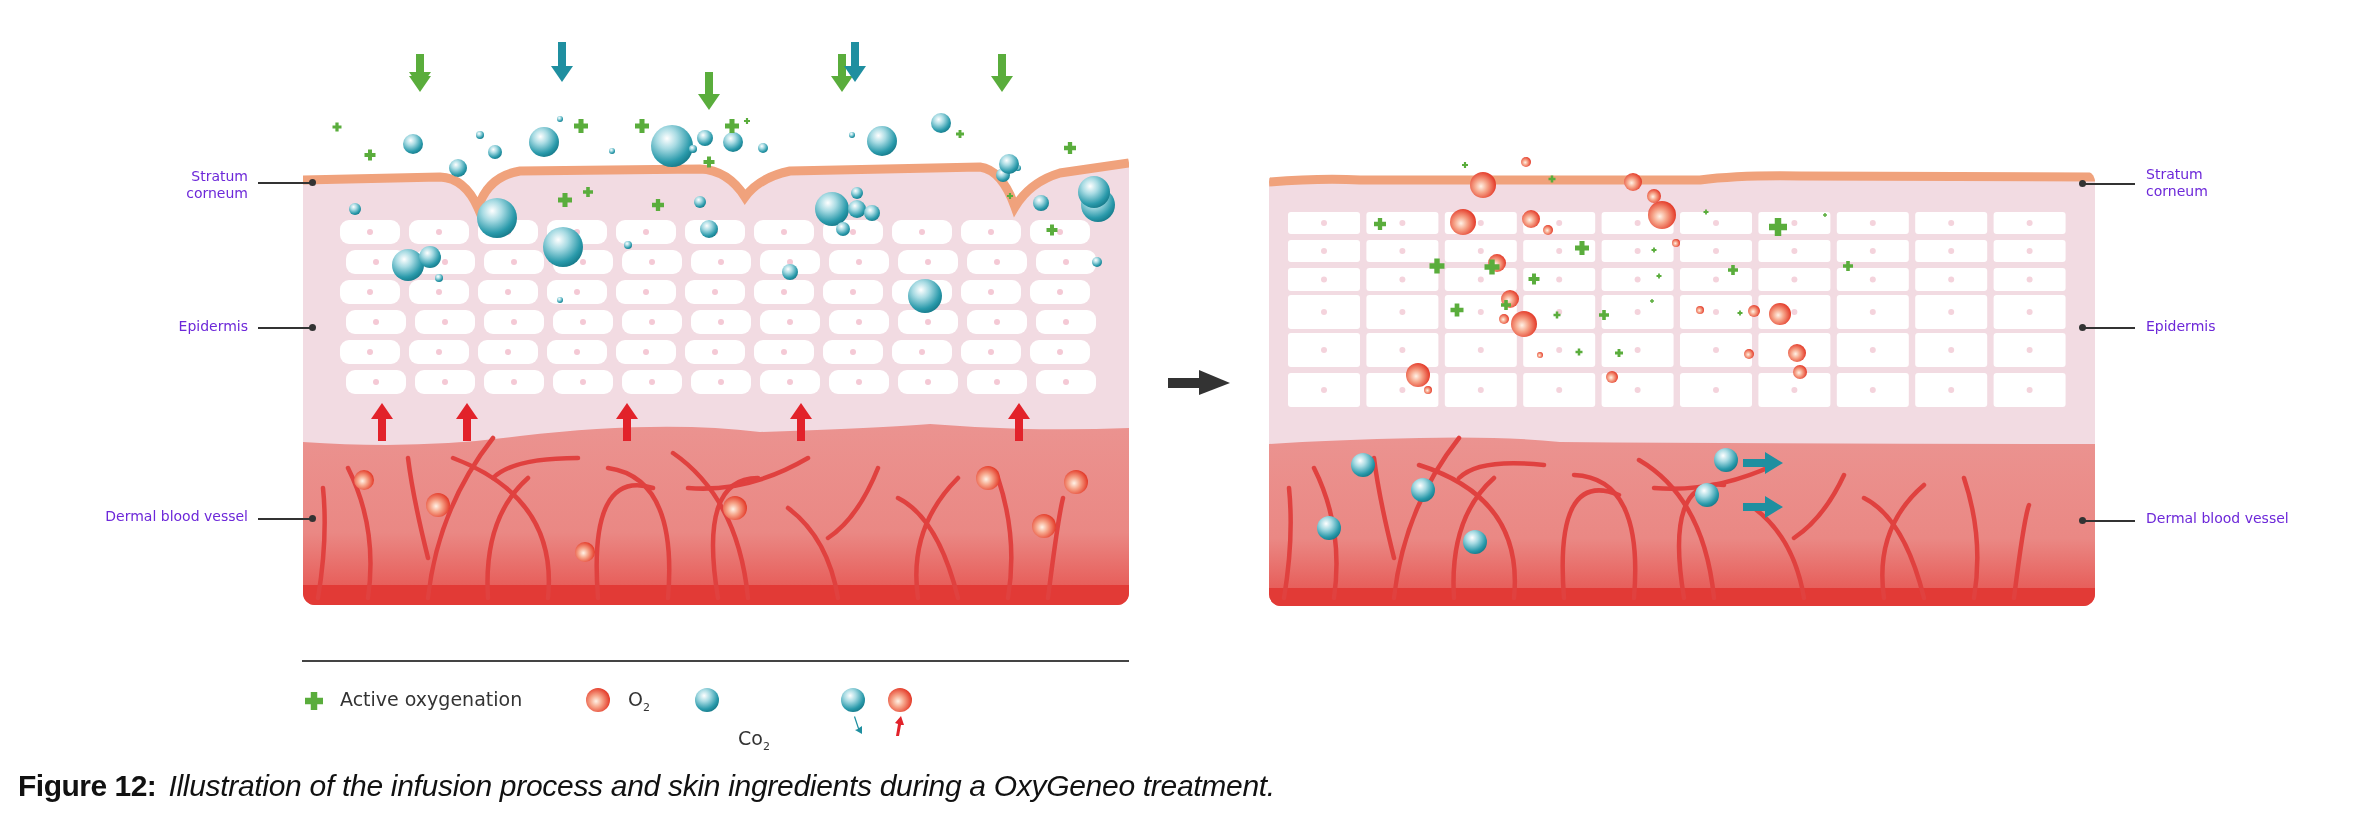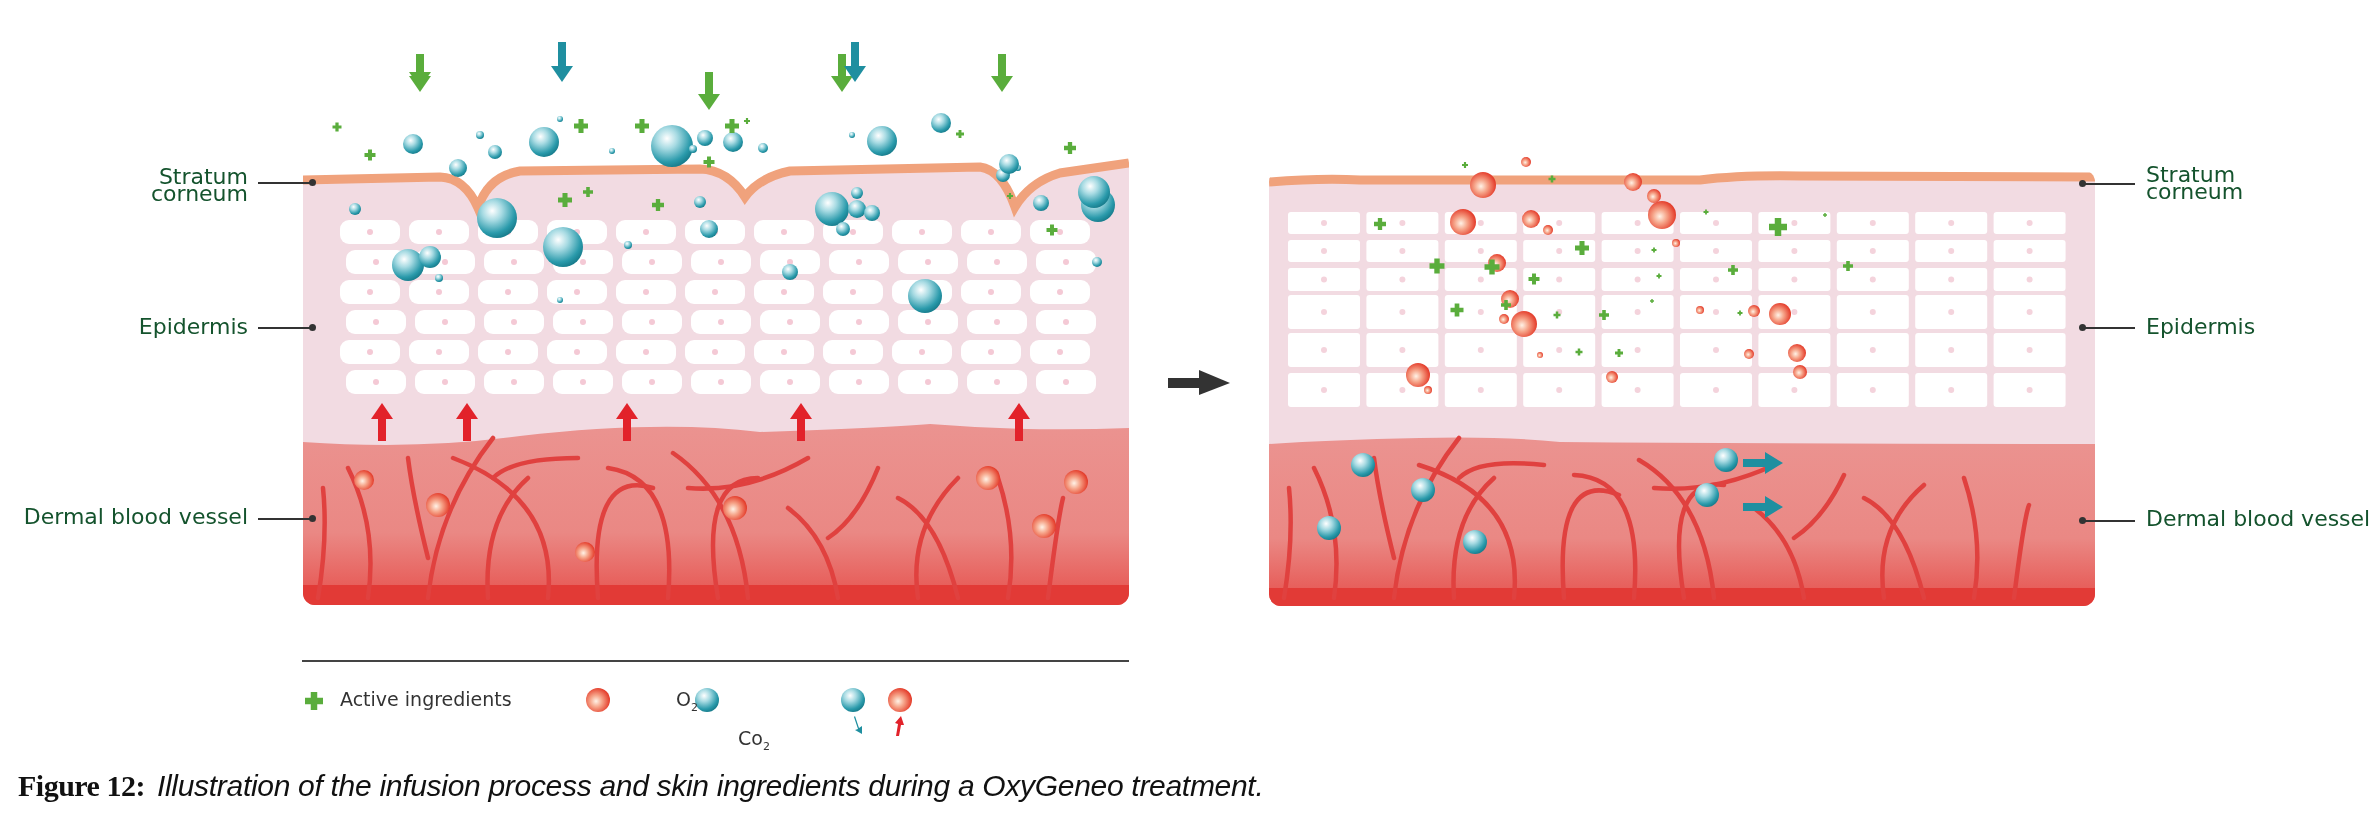--- a/index.html
+++ b/index.html
@@ -1,24 +1,24 @@
 <!DOCTYPE html>
 <html><head>
 <meta charset="utf-8">
 <style>
   html, body { margin:0; padding:0; background:#ffffff; }
   body { width:2379px; height:825px; position:relative; overflow:hidden; font-family:"DejaVu Sans", sans-serif; }
   #figure { position:absolute; left:0; top:0; width:2379px; height:760px; }
-  .lbl { position:absolute; color:#14532d; font-size:22px; line-height:17px; font-family:"DejaVu Sans", sans-serif; }
+  .lbl { position:absolute; color:#6d28d9; font-size:14px; line-height:17px; font-family:"DejaVu Sans", sans-serif; }
   .lbl.r { text-align:right; }
   .leader { position:absolute; height:1.5px; background:#333; }
   .leader::after { content:""; position:absolute; right:-4px; top:-3px; width:7px; height:7px; border-radius:50%; background:#333; }
   .leader.rt::after { right:auto; left:-4px; }
   #caption { position:absolute; left:18px; top:768px; font-size:30px; color:#111; white-space:nowrap; }
-  #caption .fig { font-family:Liberation Serif, serif; font-weight:bold; letter-spacing:-0.5px; }
+  #caption .fig { font-family:Liberation Sans, sans-serif; font-weight:bold; letter-spacing:-0.5px; }
   #caption .txt { font-family:"Liberation Sans", sans-serif; font-style:italic; margin-left:12px; letter-spacing:-0.3px; }
   .legend-text { position:absolute; color:#333; font-size:19px; font-family:"DejaVu Sans", sans-serif; }
   .legend-text sub { font-size:11px; }
 </style>
 </head>
 <body>
 
 <svg id="figure" viewBox="0 0 2379 760" xmlns="http://www.w3.org/2000/svg">
   <defs>
     <radialGradient id="gTeal" cx="0.38" cy="0.32" r="0.7">
@@ -522,19 +522,19 @@
 <div class="leader rt" style="left:2083px; top:183px; width:52px;"></div>
 <div class="lbl" style="left:2146px; top:166px;">
   <div>Stratum</div>
   <div>corneum</div>
 </div>
 <div class="leader rt" style="left:2083px; top:327px; width:52px;"></div>
 <div class="lbl" style="left:2146px; top:318px;">Epidermis</div>
 <div class="leader rt" style="left:2083px; top:520px; width:52px;"></div>
 <div class="lbl" style="left:2146px; top:510px;">Dermal blood vessel</div>
 
-<div class="legend-text" style="left:340px; top:688px;">Active ingredients</div>
-<div class="legend-text" style="left:628px; top:688px;margin-left:48px;"><span>O</span><sub>2</sub></div>
+<div class="legend-text" style="left:340px; top:688px;">Active oxygenation</div>
+<div class="legend-text" style="left:628px; top:688px;"><span>O</span><sub>2</sub></div>
 <div class="legend-text" style="left:738px; top:688px;margin-top:39px;"><span>Co</span><sub>2</sub></div>
 
 <div id="caption">
   <span class="fig">Figure 12:</span><span class="txt">Illustration of the infusion process and skin ingredients during a OxyGeneo treatment.</span>
 </div>
 
 </body></html>

